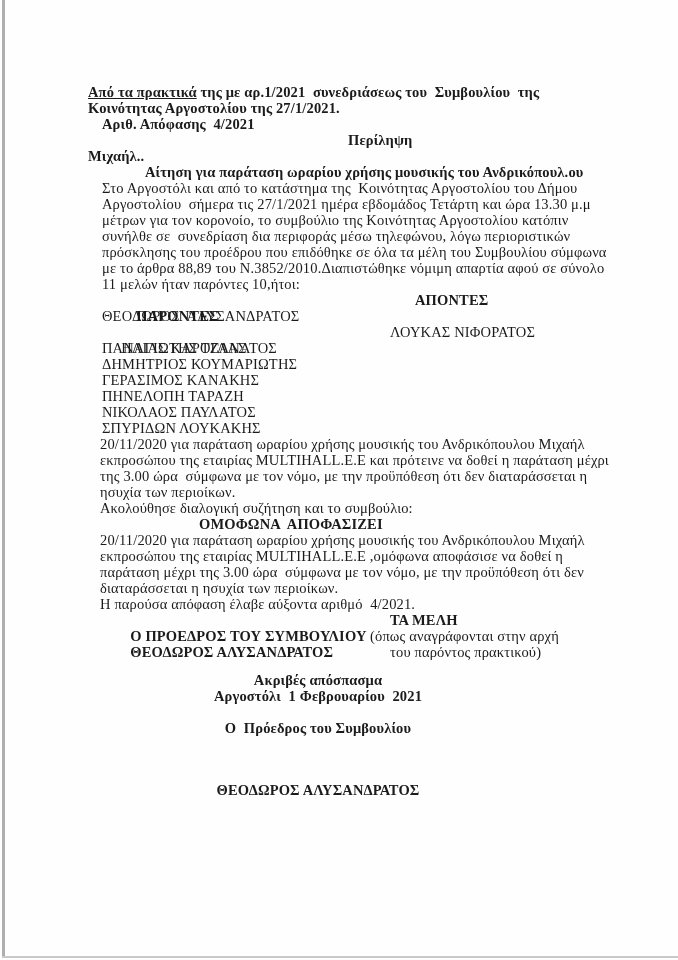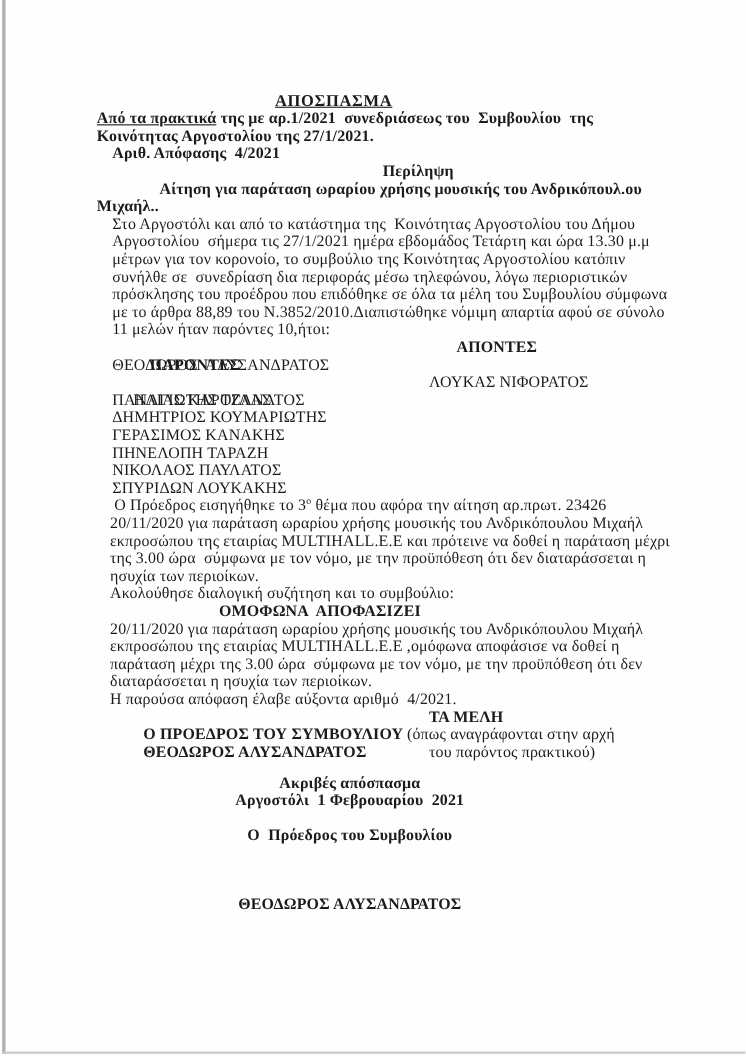--- a/index.html
+++ b/index.html
@@ -55,29 +55,28 @@
 </style>
 </head>
 <body>
 
 <div class="page">
   <div class="edge-left"></div>
   <div class="edge-bottom"></div>
 
   <div class="content">
 
-    <div class="line doc-title-line"><span class="doc-title">ΑΠΟΣΠΑΣΜΑ</span></div>
 
     <div class="line b"><span class="u">Από τα πρακτικά</span><span> της με αρ.1/2021  συνεδριάσεως του  Συμβουλίου  της</span></div>
     <div class="line b">Κοινότητας Αργοστολίου της 27/1/2021.</div>
     <div class="line b decision-no">Αριθ. Απόφασης  4/2021</div>
 
     <div class="line"><span class="summary-heading">Περίληψη</span></div>
+    <div class="line b">Μιχαήλ..</div>
     <div class="line b subject-first">Αίτηση για παράταση ωραρίου χρήσης μουσικής του Ανδρικόπουλ.ου</div>
-    <div class="line b">Μιχαήλ..</div>
 
     <div class="body-par intro">
       <div class="line">Στο Αργοστόλι και από το κατάστημα της  Κοινότητας Αργοστολίου του Δήμου</div>
       <div class="line">Αργοστολίου  σήμερα τις 27/1/2021 ημέρα εβδομάδος Τετάρτη και ώρα 13.30 μ.μ</div>
       <div class="line">μέτρων για τον κορονοίο, το συμβούλιο της Κοινότητας Αργοστολίου κατόπιν</div>
       <div class="line">συνήλθε σε  συνεδρίαση δια περιφοράς μέσω τηλεφώνου, λόγω περιοριστικών</div>
       <div class="line">πρόσκλησης του προέδρου που επιδόθηκε σε όλα τα μέλη του Συμβουλίου σύμφωνα</div>
       <div class="line">με το άρθρα 88,89 του Ν.3852/2010.Διαπιστώθηκε νόμιμη απαρτία αφού σε σύνολο</div>
       <div class="line">11 μελών ήταν παρόντες 10,ήτοι:</div>
     </div>
@@ -94,21 +93,20 @@
       </div>
       <div class="att-row"><span>ΠΑΝΑΓΙΩΤΗΣ ΤΖΑΝΑΤΟΣ</span></div>
       <div class="att-row"><span>ΔΗΜΗΤΡΙΟΣ ΚΟΥΜΑΡΙΩΤΗΣ</span></div>
       <div class="att-row"><span>ΓΕΡΑΣΙΜΟΣ ΚΑΝΑΚΗΣ</span></div>
       <div class="att-row"><span>ΠΗΝΕΛΟΠΗ ΤΑΡΑΖΗ</span></div>
       <div class="att-row"><span>ΝΙΚΟΛΑΟΣ ΠΑΥΛΑΤΟΣ</span></div>
       <div class="att-row"><span>ΣΠΥΡΙΔΩΝ ΛΟΥΚΑΚΗΣ</span></div>
     </div>
 
     <div class="body-par">
-      <div class="line"><span> Ο Πρόεδρος εισηγήθηκε το 3</span><span class="sup">ο</span><span> θέμα που αφόρα την αίτηση αρ.πρωτ. 23426</span></div>
       <div class="line">20/11/2020 για παράταση ωραρίου χρήσης μουσικής του Ανδρικόπουλου Μιχαήλ</div>
       <div class="line">εκπροσώπου της εταιρίας MULTIHALL.E.E και πρότεινε να δοθεί η παράταση μέχρι</div>
       <div class="line">της 3.00 ώρα  σύμφωνα με τον νόμο, με την προϋπόθεση ότι δεν διαταράσσεται η</div>
       <div class="line">ησυχία των περιοίκων.</div>
       <div class="line">Ακολούθησε διαλογική συζήτηση και το συμβούλιο:</div>
     </div>
 
     <div class="line"><span class="unanimous">ΟΜΟΦΩΝΑ  ΑΠΟΦΑΣΙΖΕΙ</span></div>
 
     <div class="body-par">

